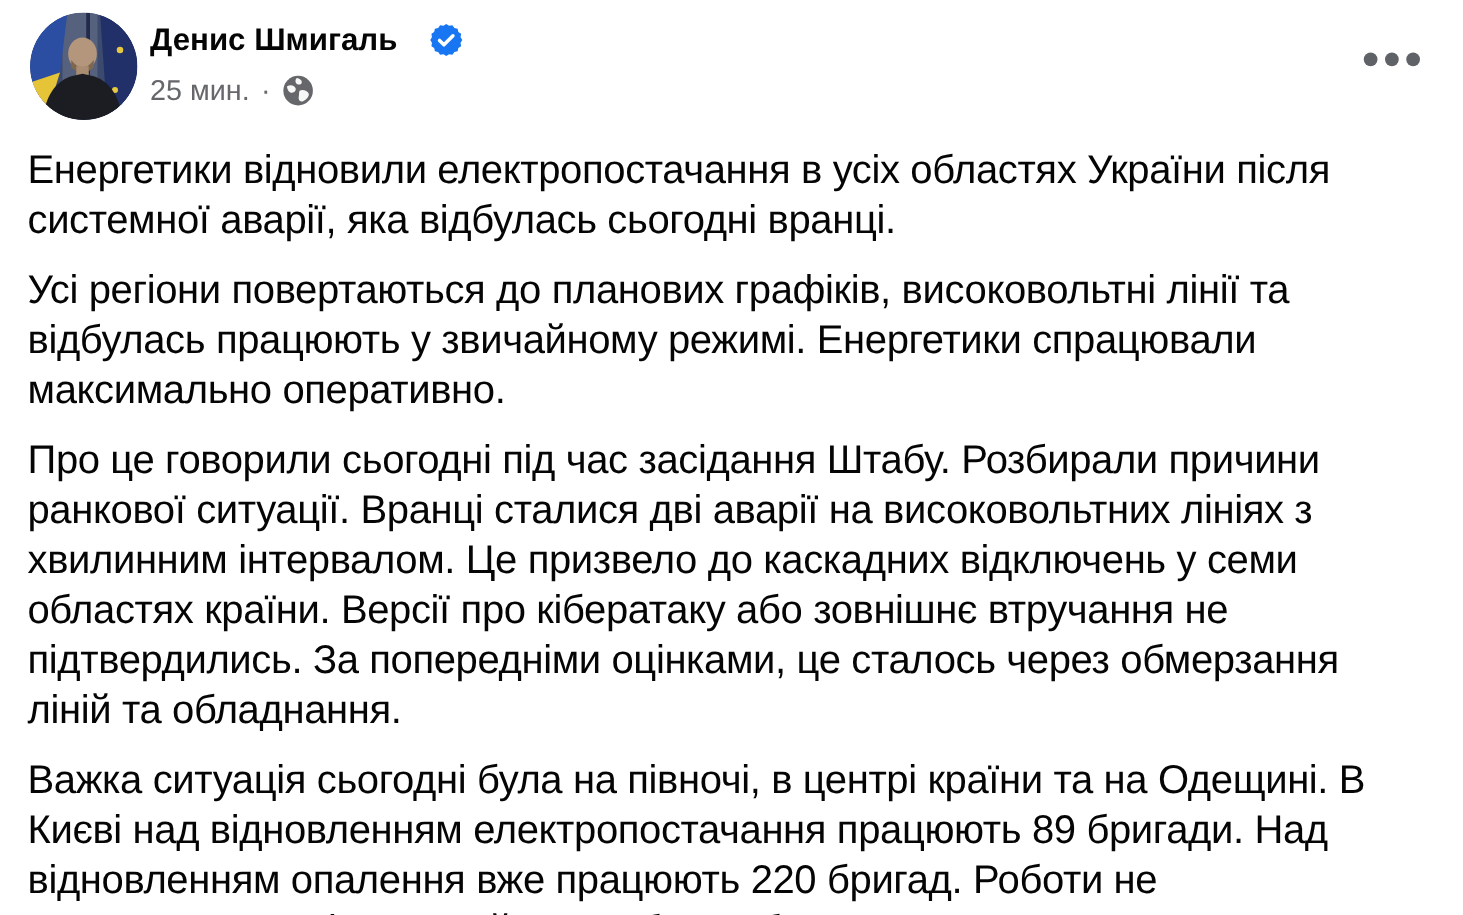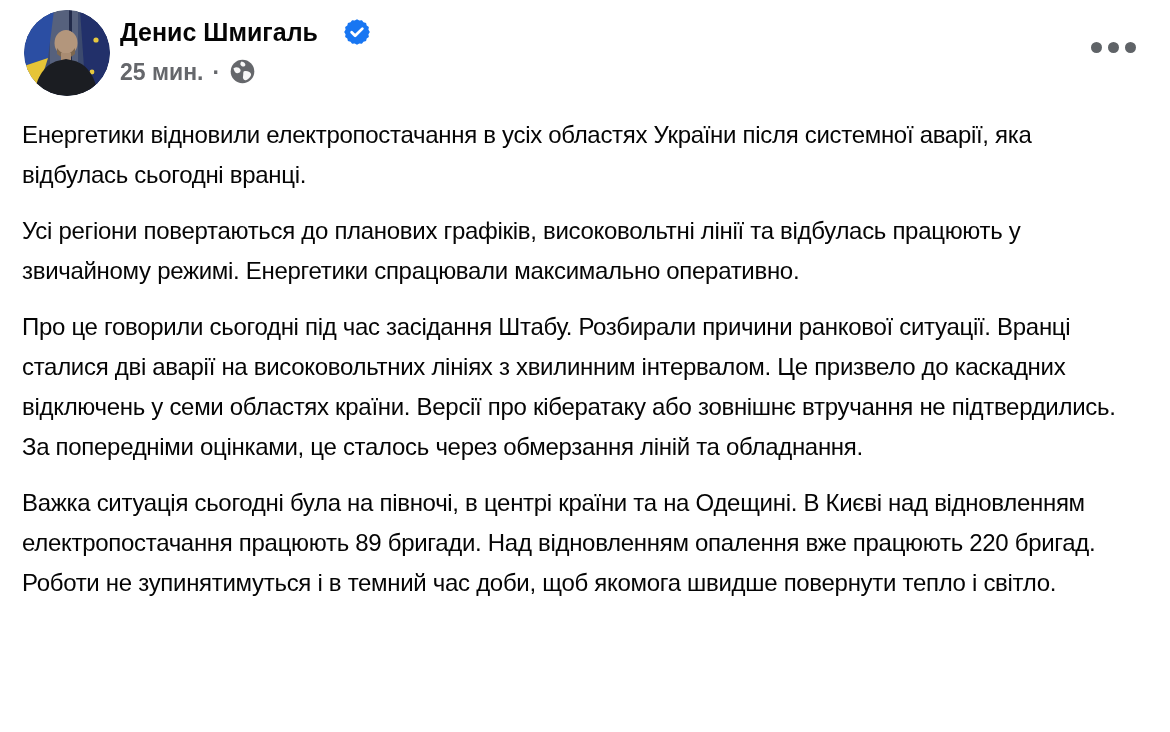--- a/index.html
+++ b/index.html
@@ -44,26 +44,26 @@
     font-size: 25px;
     font-weight: 700;
     line-height: 30px;
     color: #050505;
     cursor: pointer;
   }
   .badge { width: 28px; height: 28px; flex: none; }
   .badge svg { display: block; width: 28px; height: 28px; }
   .meta-row {
     display: flex;
+    align-items: center;
     gap: 9px;
     margin-top: 11px;
     color: #65676B;
     font-size: 23px;
     line-height: 28px;
-    font-weight: bold;
   }
   .meta-sep { font-size: 23px; color: #65676B; }
   .globe { width: 27px; height: 27px; }
   .globe svg { display: block; width: 27px; height: 27px; }
   .more-btn {
     position: absolute;
     right: 30px;
     top: 38px;
     display: flex;
     gap: 6px;
@@ -74,21 +74,21 @@
     width: 11px; height: 11px;
     border-radius: 50%;
     background: #5f6367;
   }
   
   .body {
     padding: 19px 52px 0 22px;
   }
   .body p {
     margin: 0 0 16px 0;
-    font-size: 24px;
+    font-size: 32px;
     line-height: 40px;
     letter-spacing: -0.3px;
     color: #050505;
     white-space: normal;
   }
 </style>
 </head>
 <body>
 
 <div class="post">

